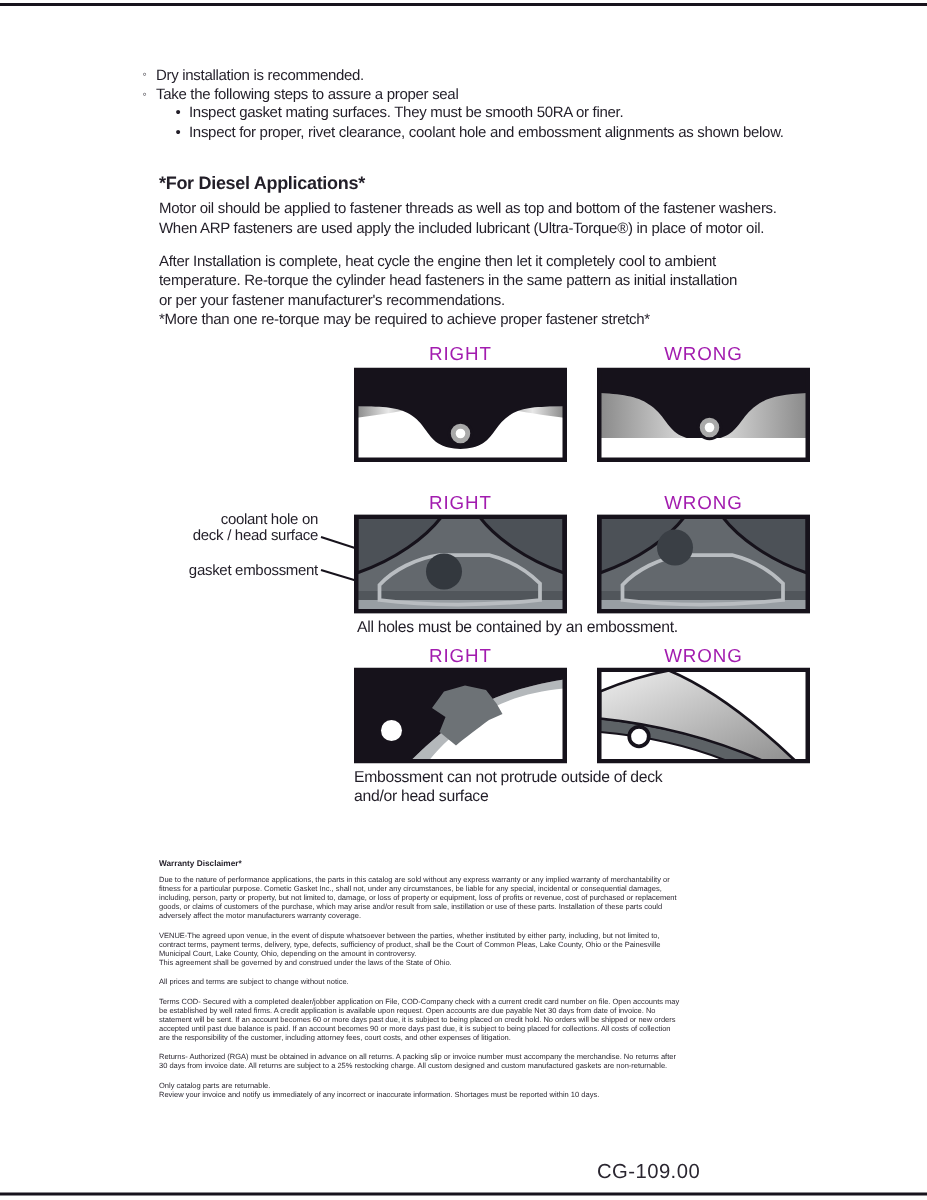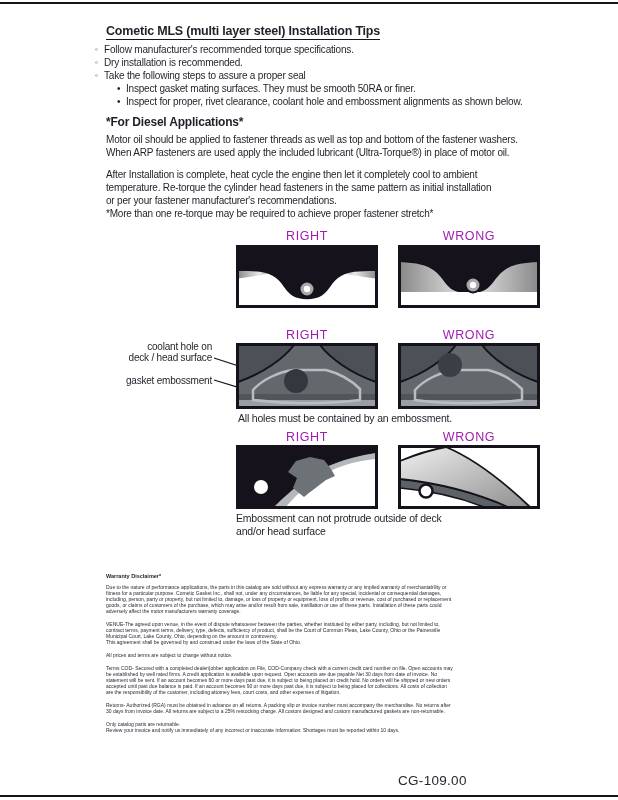--- a/index.html
+++ b/index.html
@@ -58,24 +58,22 @@
       <stop offset="0" stop-color="#efefef"></stop>
         <stop offset="1" stop-color="#8f8f8f"></stop>
     </linearGradient>
   </defs>
 </svg>
 
 <div class="page">
   <div class="edge edge-top"></div>
   <div class="edge edge-bottom"></div>
 
-  <h1 class="title">Cometic MLS (multi layer steel) Installation Tips</h1>
 
   <div class="bullets">
-    <div class="b"><span class="m">◦</span><span>Follow manufacturer's recommended torque specifications.</span></div>
     <div class="b"><span class="m">◦</span><span>Dry installation is recommended.</span></div>
     <div class="b"><span class="m">◦</span><span>Take the following steps to assure a proper seal</span></div>
     <div class="b sub"><span class="m2">•</span><span>Inspect gasket mating surfaces.  They must be smooth 50RA or finer.</span></div>
     <div class="b sub"><span class="m2">•</span><span>Inspect for proper, rivet clearance, coolant hole and embossment alignments as shown below.</span></div>
   </div>
 
   <h2 class="diesel-h">*For Diesel Applications*</h2>
   <p class="body p1">Motor oil should be applied to fastener threads as well as top and bottom of the fastener washers.
 When ARP fasteners are used apply the included lubricant (Ultra-Torque®) in place of motor oil.</p>
   <p class="body p2">After Installation is complete, heat cycle the engine then let it completely cool to ambient

